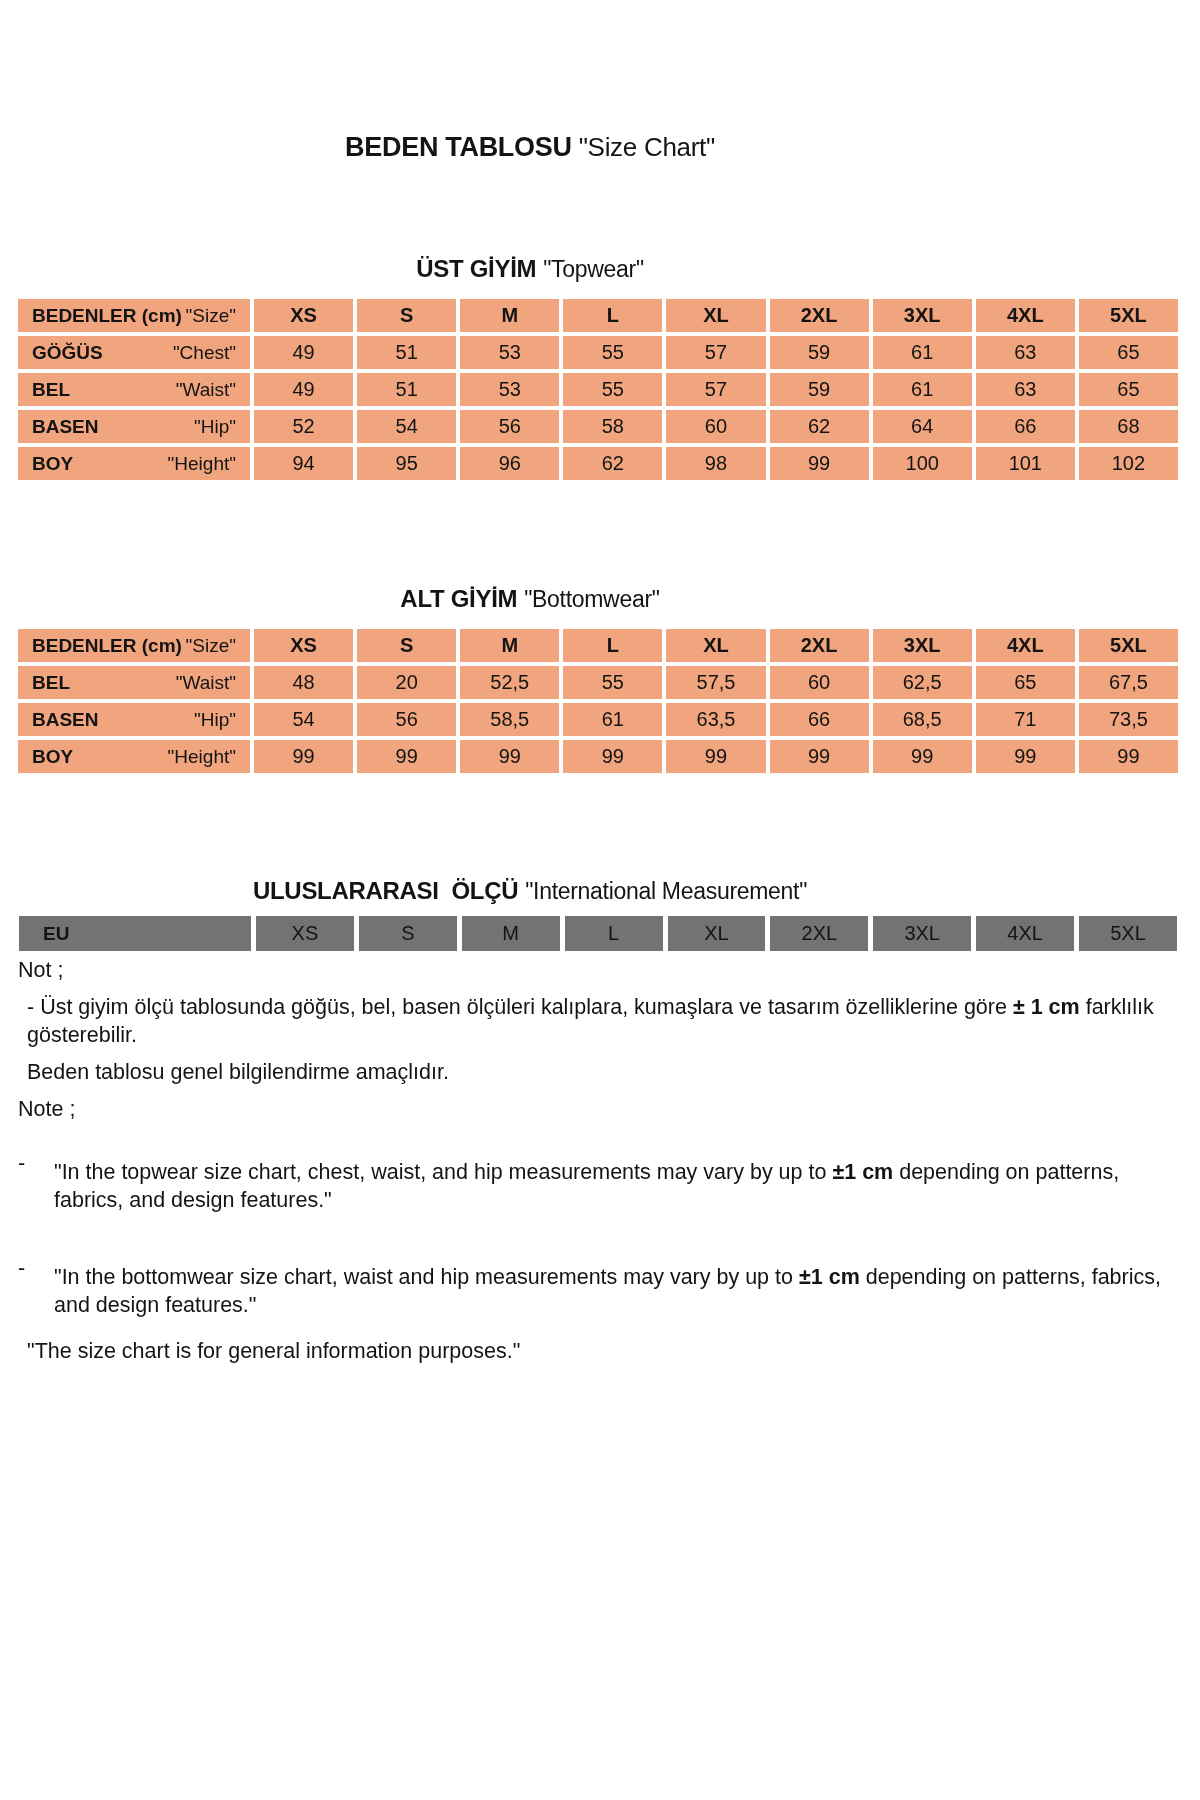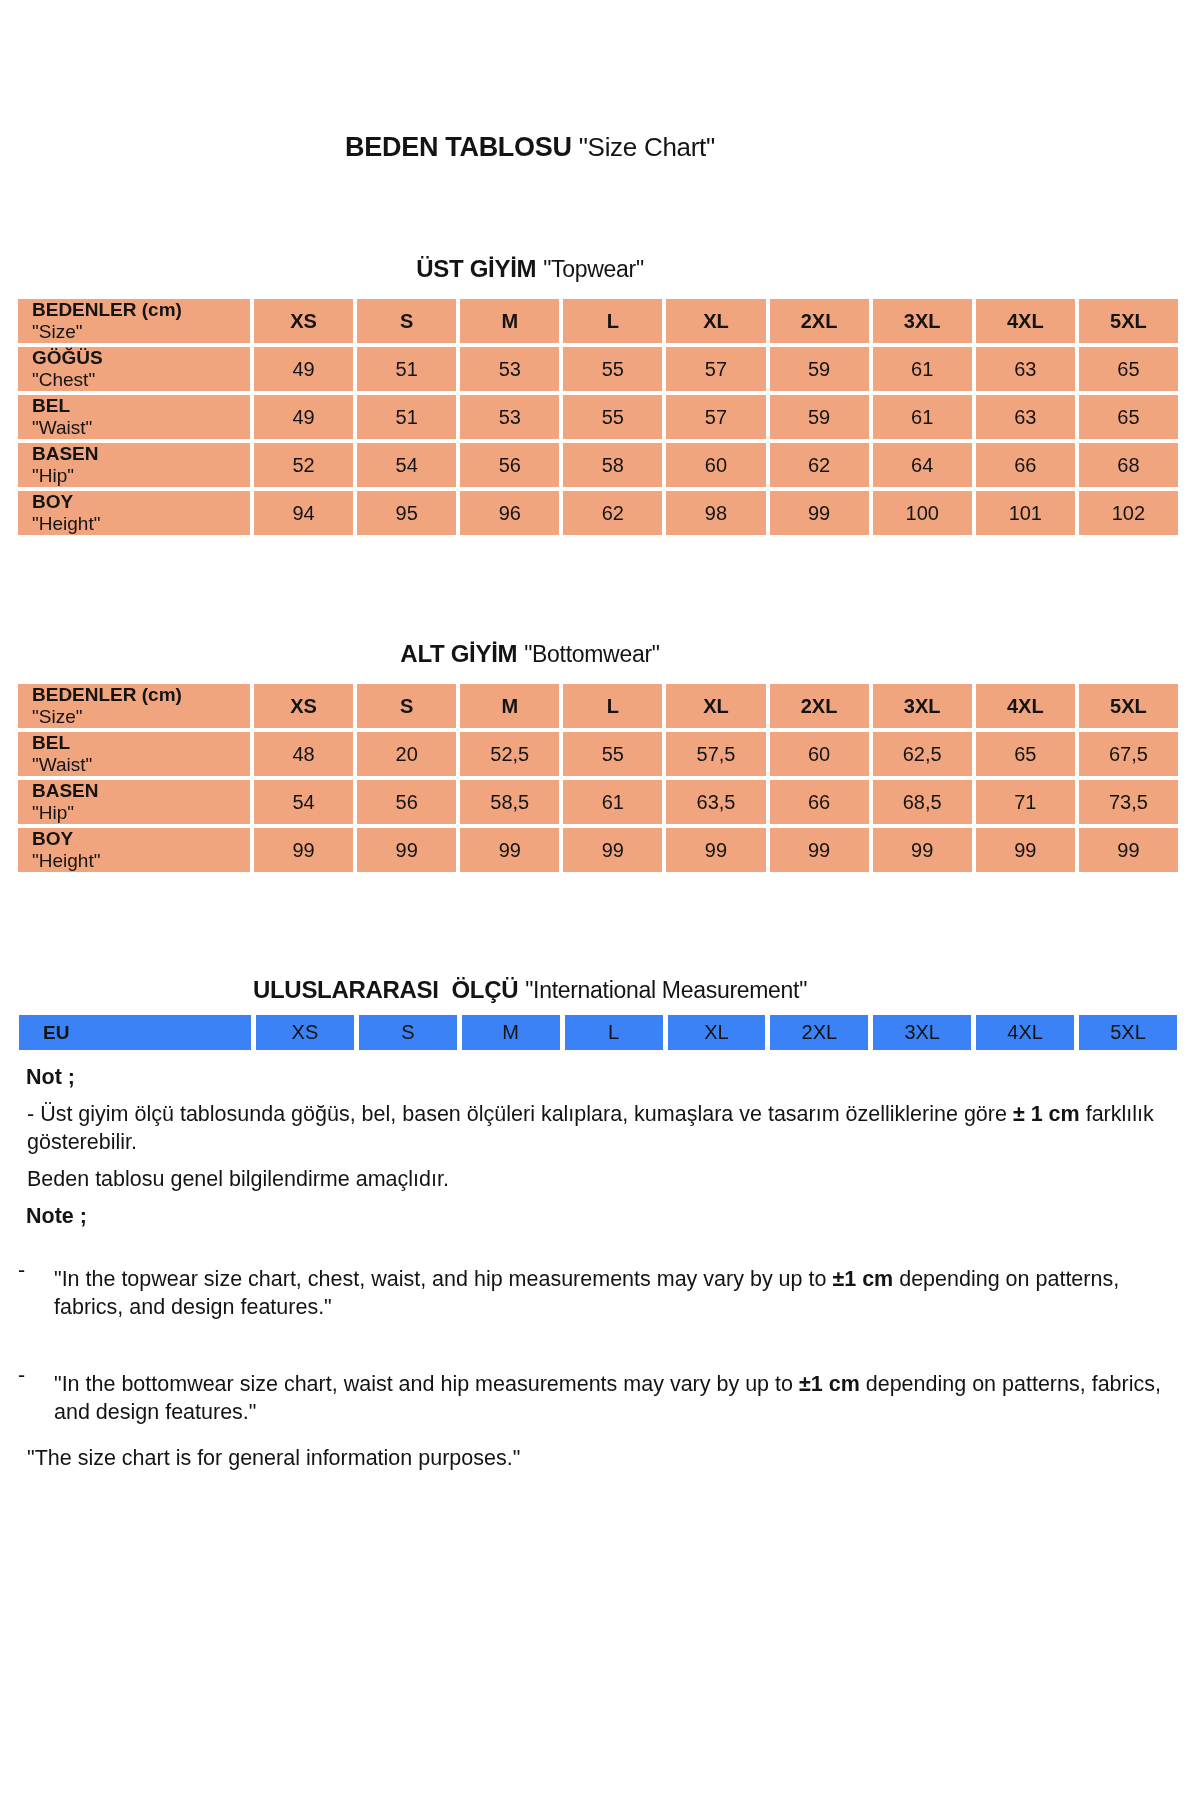--- a/index.html
+++ b/index.html
@@ -39,31 +39,30 @@
     padding:0;
     overflow:hidden;
   }
   table.sizetable tr.hdr td{font-weight:700;}
   td.lbl > div{
     display:flex;
     justify-content:space-between;
     align-items:baseline;
     padding:0 14px 0 14px;
     font-size:19px;
-    flex-direction:column;
   }
   td.lbl b{font-weight:700;white-space:nowrap;}
   td.lbl .en{font-weight:400;white-space:nowrap;}
 
   table.light{border-spacing:5px 5px;margin-top:6px;}
-  table.light td{background:#3b82f6;height:35px;font-weight:400;}
+  table.light td{background:#737373;height:35px;font-weight:400;}
   table.light td.lbl3{text-align:left;padding-left:24px;font-weight:700;font-size:19px;}
 
   .notes{margin:0 20px 0 18px;font-size:21.5px;line-height:28px;}
-  .notes .note-head{font-weight:700;margin:8px;}
+  .notes .note-head{font-weight:400;margin:0;}
   .notes p{margin:9px;}
   .nh1{margin-top:114px;}
   .np1{margin-top:31px;}
   .np2{margin-top:30px;}
   .np3{margin-top:31px;}
   .nh2{margin-top:22px;}
   .bullet{display:flex;margin-top:26px;}
   .bullet .marker{width:27px;flex:0 0 27px;}
   .bullet + .bullet{margin-top:31px;}
   .nfinal{margin-top:27px;}

